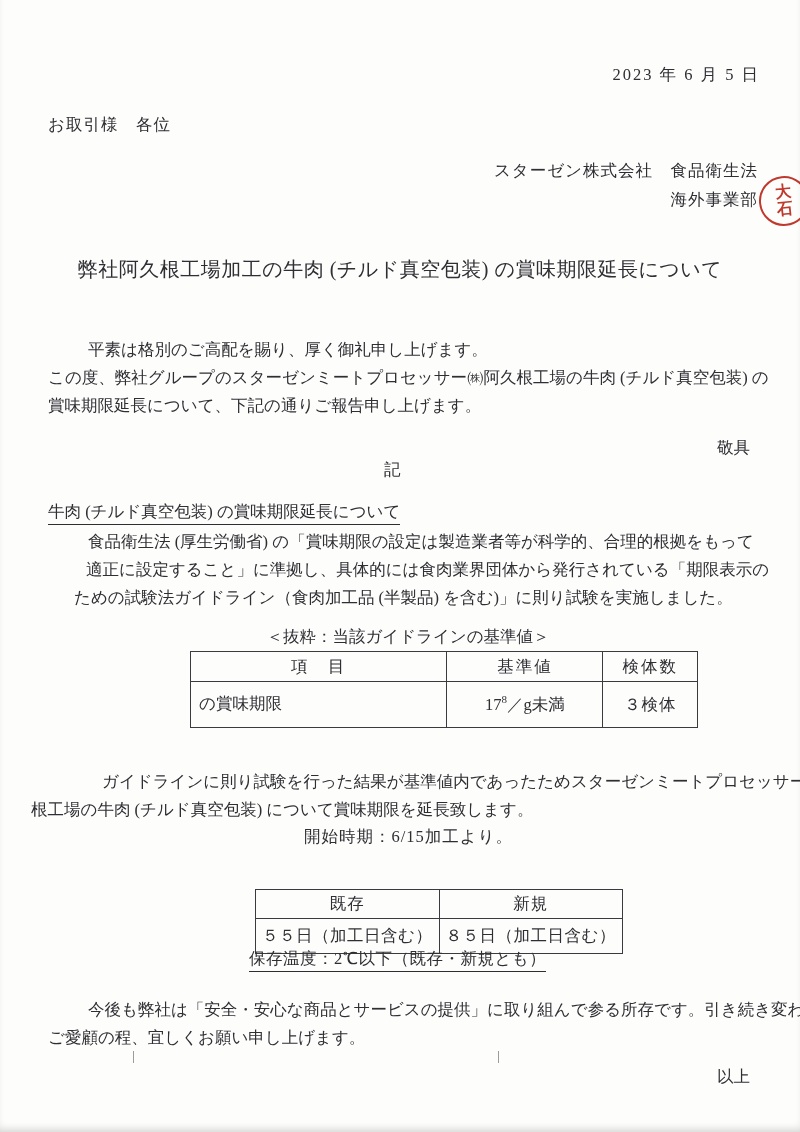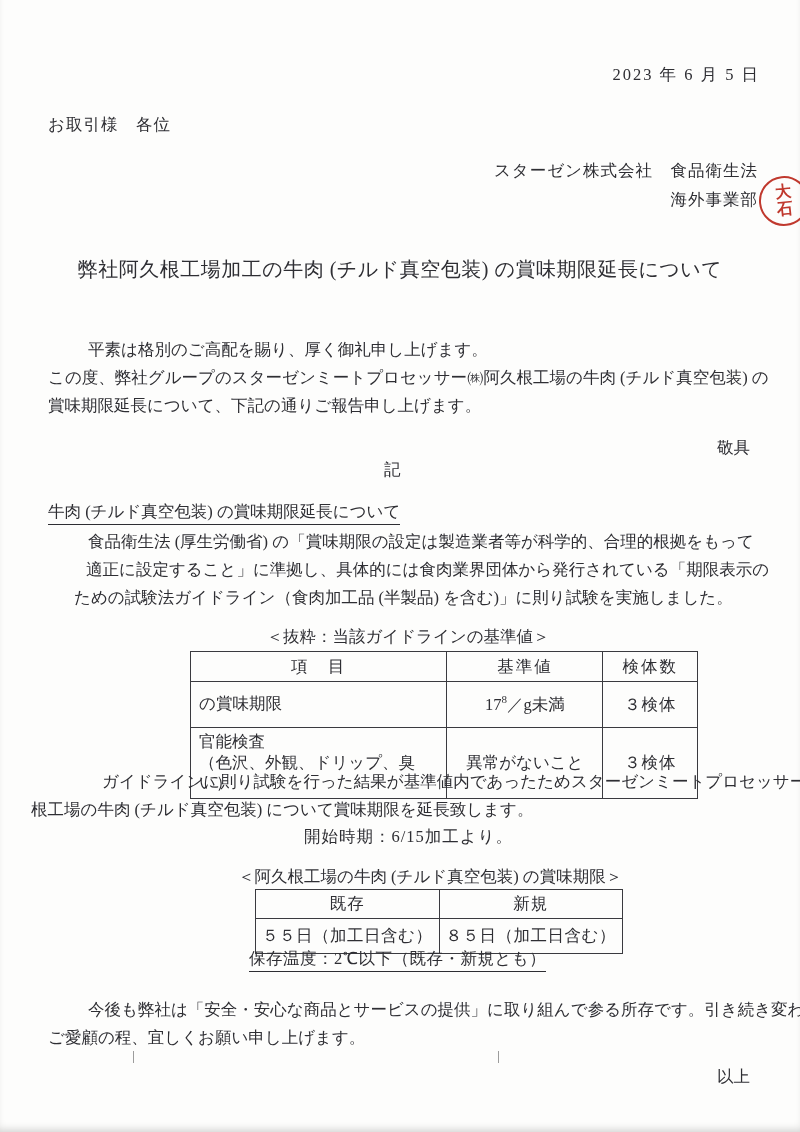--- a/index.html
+++ b/index.html
@@ -122,33 +122,27 @@
         <th class="col-std">基準値</th>
         <th class="col-cnt">検体数</th>
       </tr>
     </thead>
     <tbody>
       <tr class="r1">
         <td class="cell-item">の賞味期限</td>
         <td class="cell-std"><span>17</span><sup>8</sup><span>／g未満</span></td>
         <td class="cell-cnt">３検体</td>
       </tr>
-      <tr class="r2">
-        <td class="cell-item"><span>官能検査</span><span class="sub">（色沢、外観、ドリップ、臭い）</span></td>
-        <td class="cell-std">異常がないこと</td>
-        <td class="cell-cnt">３検体</td>
-      </tr>
     </tbody>
   </table>
 
   <div class="abs result1">ガイドラインに則り試験を行った結果が基準値内であったためスターゼンミートプロセッサー㈱阿久</div>
   <div class="abs result2">根工場の牛肉 (チルド真空包装) について賞味期限を延長致します。</div>
   <div class="abs startline">開始時期：6/15加工より。</div>
 
-  <div class="abs caption2">＜阿久根工場の牛肉 (チルド真空包装) の賞味期限＞</div>
 
   <table class="table2">
     <thead>
       <tr>
         <th>既存</th>
         <th>新規</th>
       </tr>
     </thead>
     <tbody>
       <tr>

